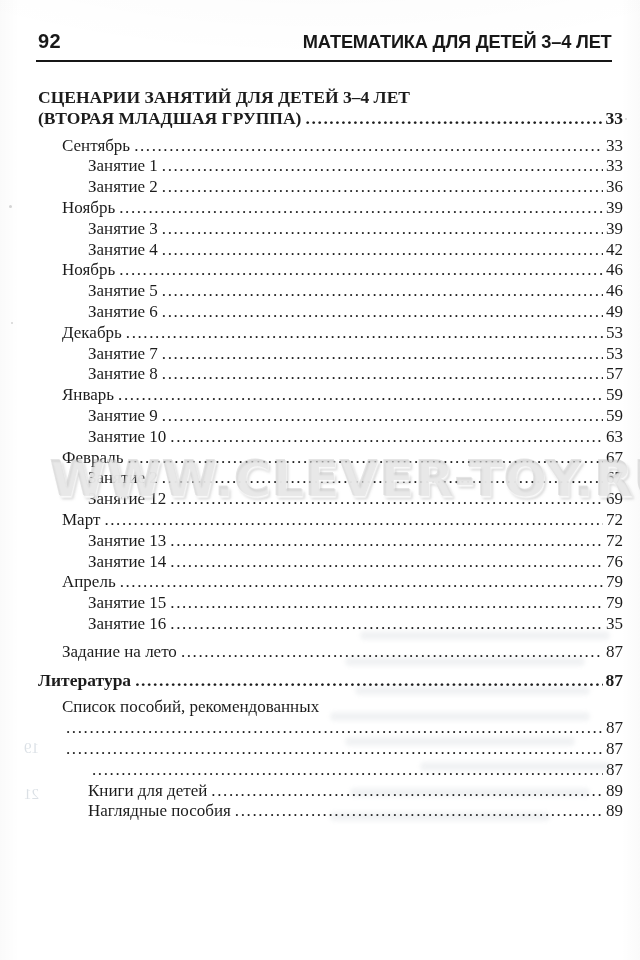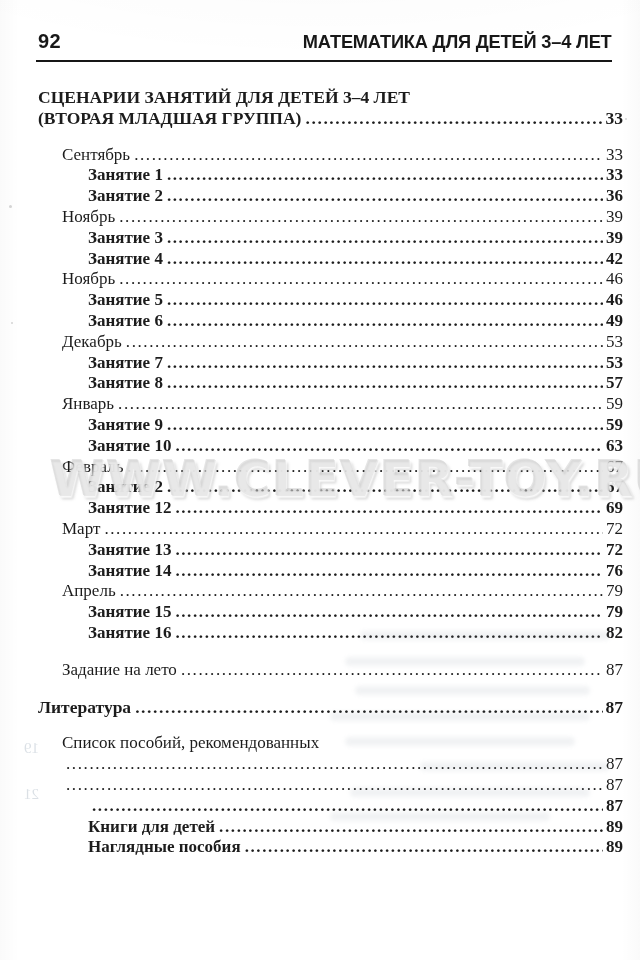--- a/index.html
+++ b/index.html
@@ -31,22 +31,22 @@
   
   main{
     position:absolute;left:38px;right:17px;top:87px;
   }
   .line{
     display:flex;align-items:baseline;
     font-size:17px;line-height:20.8px;color:#1c1c1c;
   }
   .line.bold{font-weight:700;font-size:17.5px;}
   .lvl1{padding-left:24px;}
-  .lvl2{padding-left:50px;font-weight:bold;}
-  .gap{margin-top:16px;}
+  .lvl2{padding-left:50px;}
+  .gap{margin-top:7px;}
   .lab{flex:0 0 auto;white-space:nowrap;}
   .dots{
     flex:1 1 auto;overflow:hidden;white-space:nowrap;
     margin:0 3px 0 4px;
   }
   .dots::after{
     content:"..................................................................................................................";
     letter-spacing:1.6px;
   }
   .pg{flex:0 0 auto;white-space:nowrap;}
@@ -205,21 +205,21 @@
         <span class="pg">79</span>
       </div>
       <div class="line lvl2">
         <span class="lab">Занятие 15</span>
         <span class="dots"></span>
         <span class="pg">79</span>
       </div>
       <div class="line lvl2">
         <span class="lab">Занятие 16</span>
         <span class="dots"></span>
-        <span class="pg">82</span>
+        <span class="pg">35</span>
       </div>
       <div class="line lvl1 gap">
         <span class="lab">Задание на лето</span>
         <span class="dots"></span>
         <span class="pg">87</span>
       </div>
       <div class="line lvl0 bold gap">
         <span class="lab">Литература</span>
         <span class="dots"></span>
         <span class="pg">87</span>

